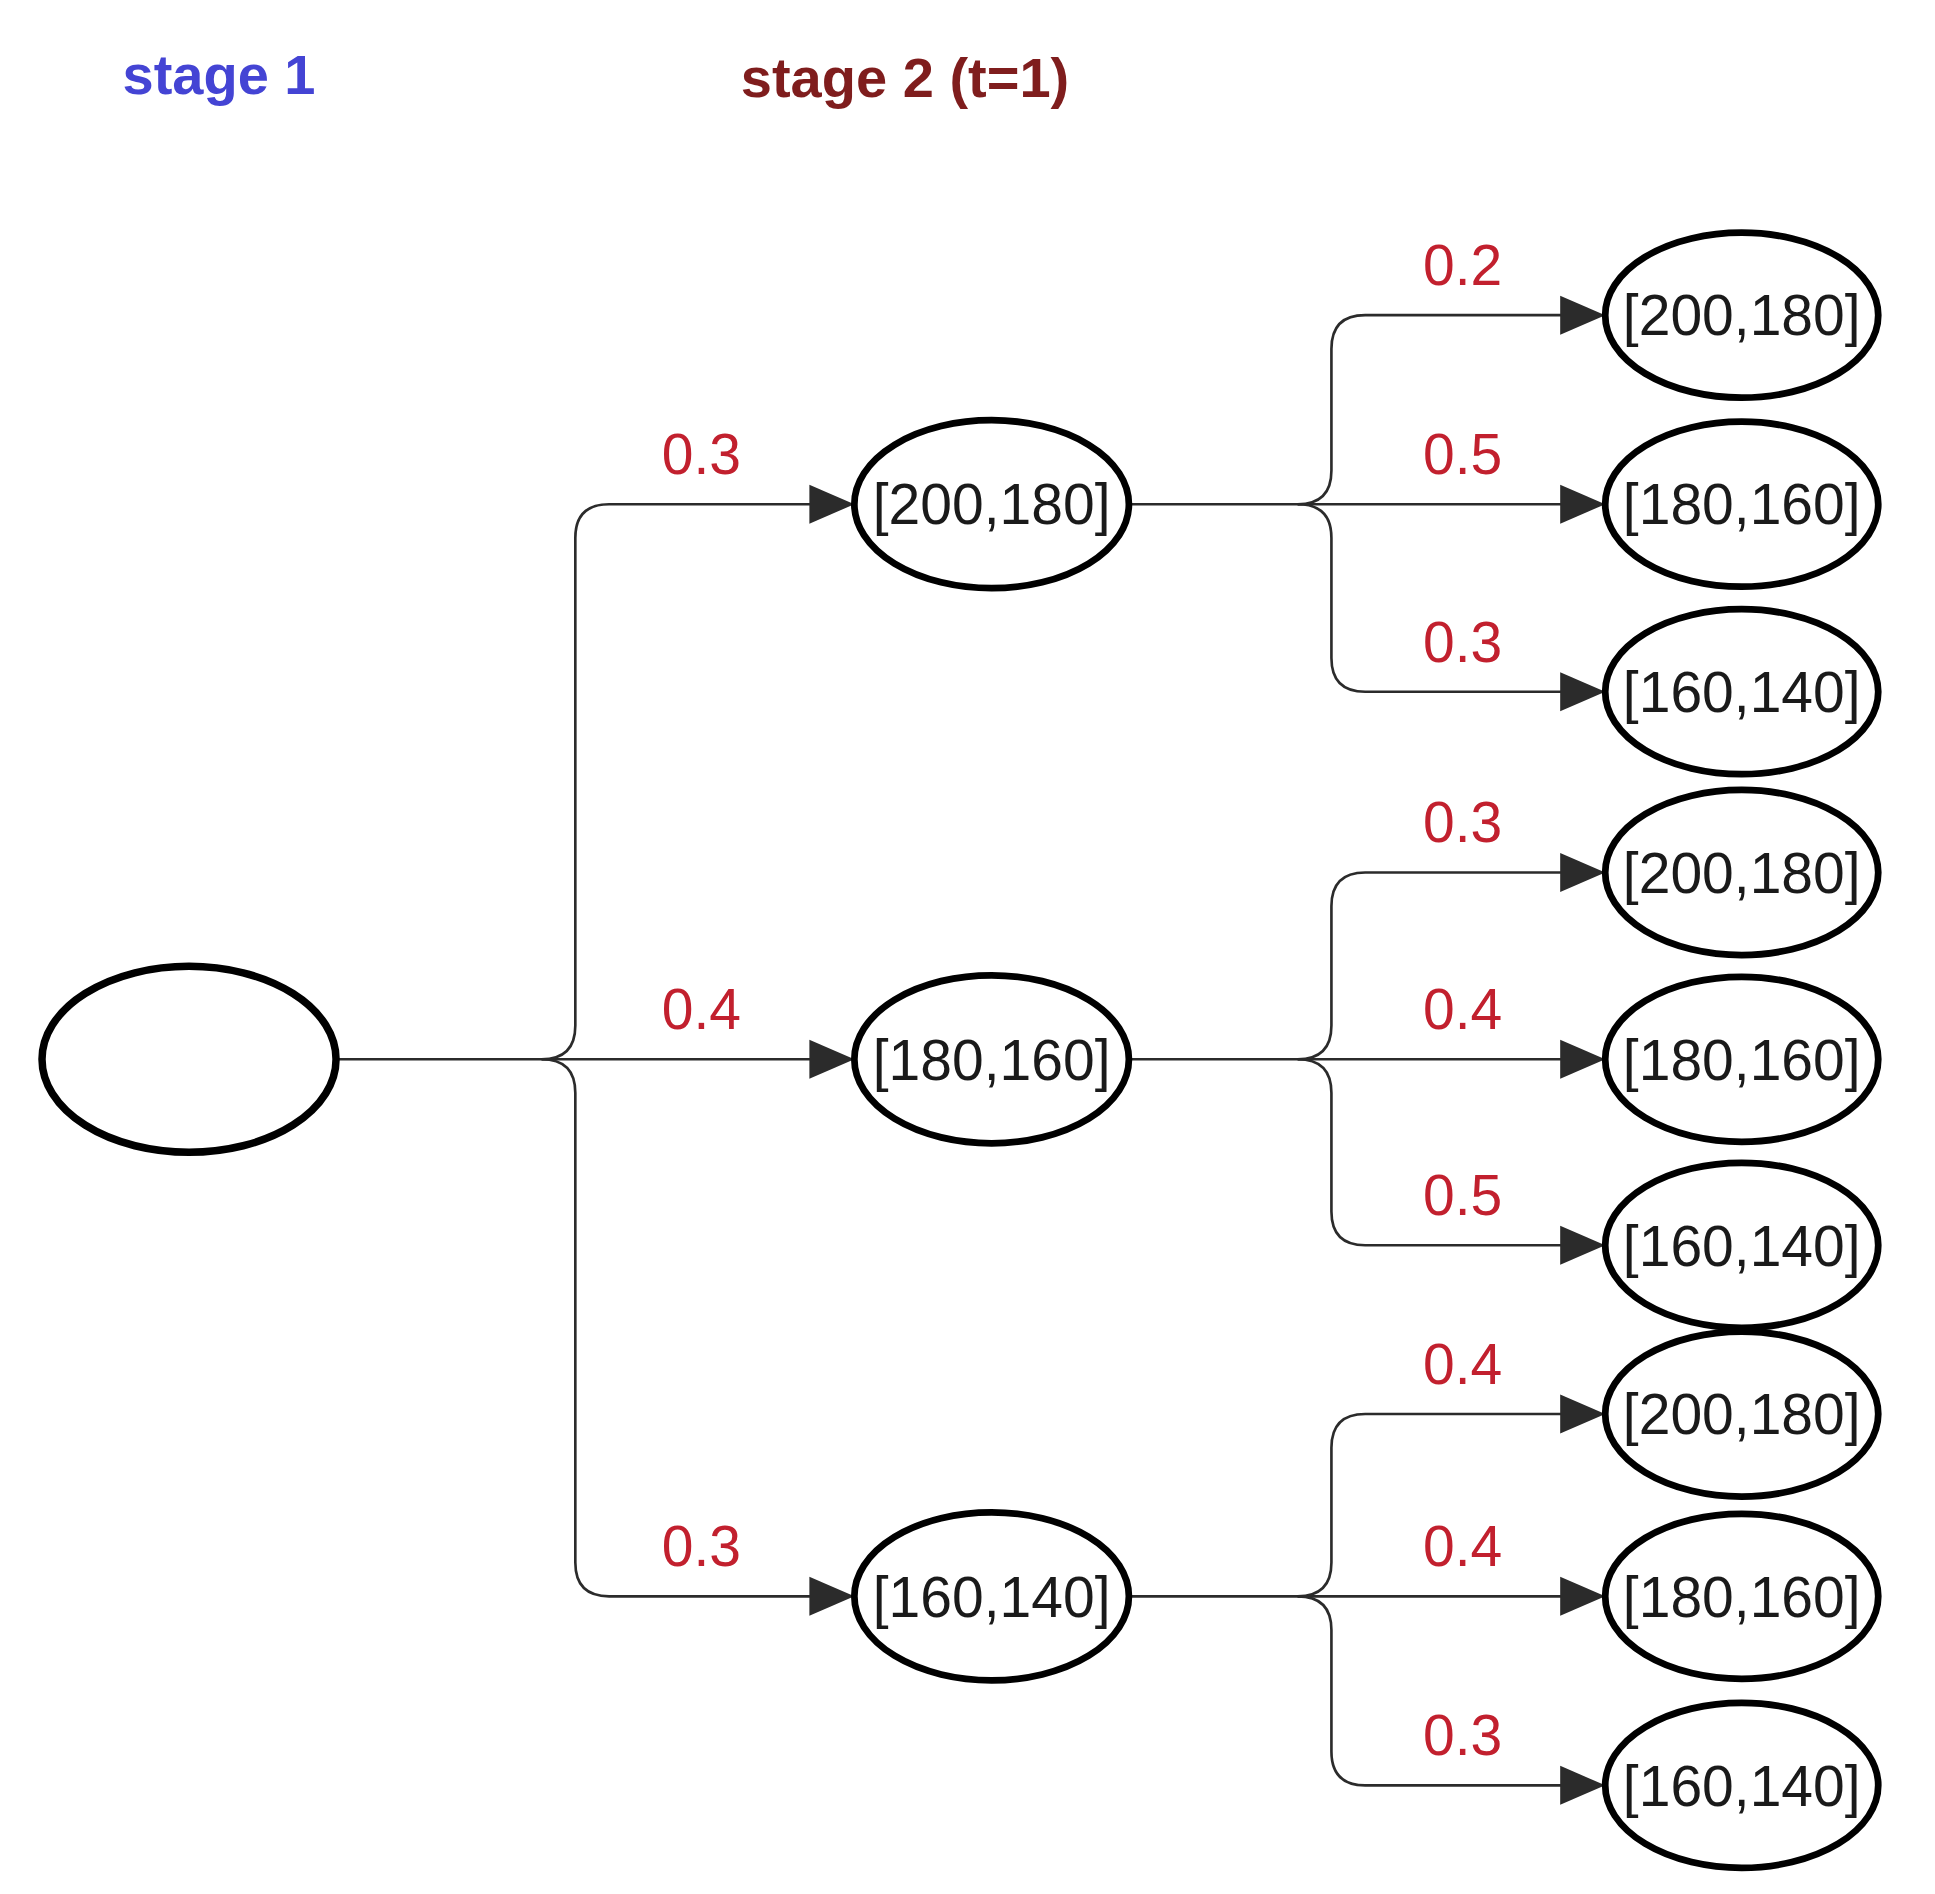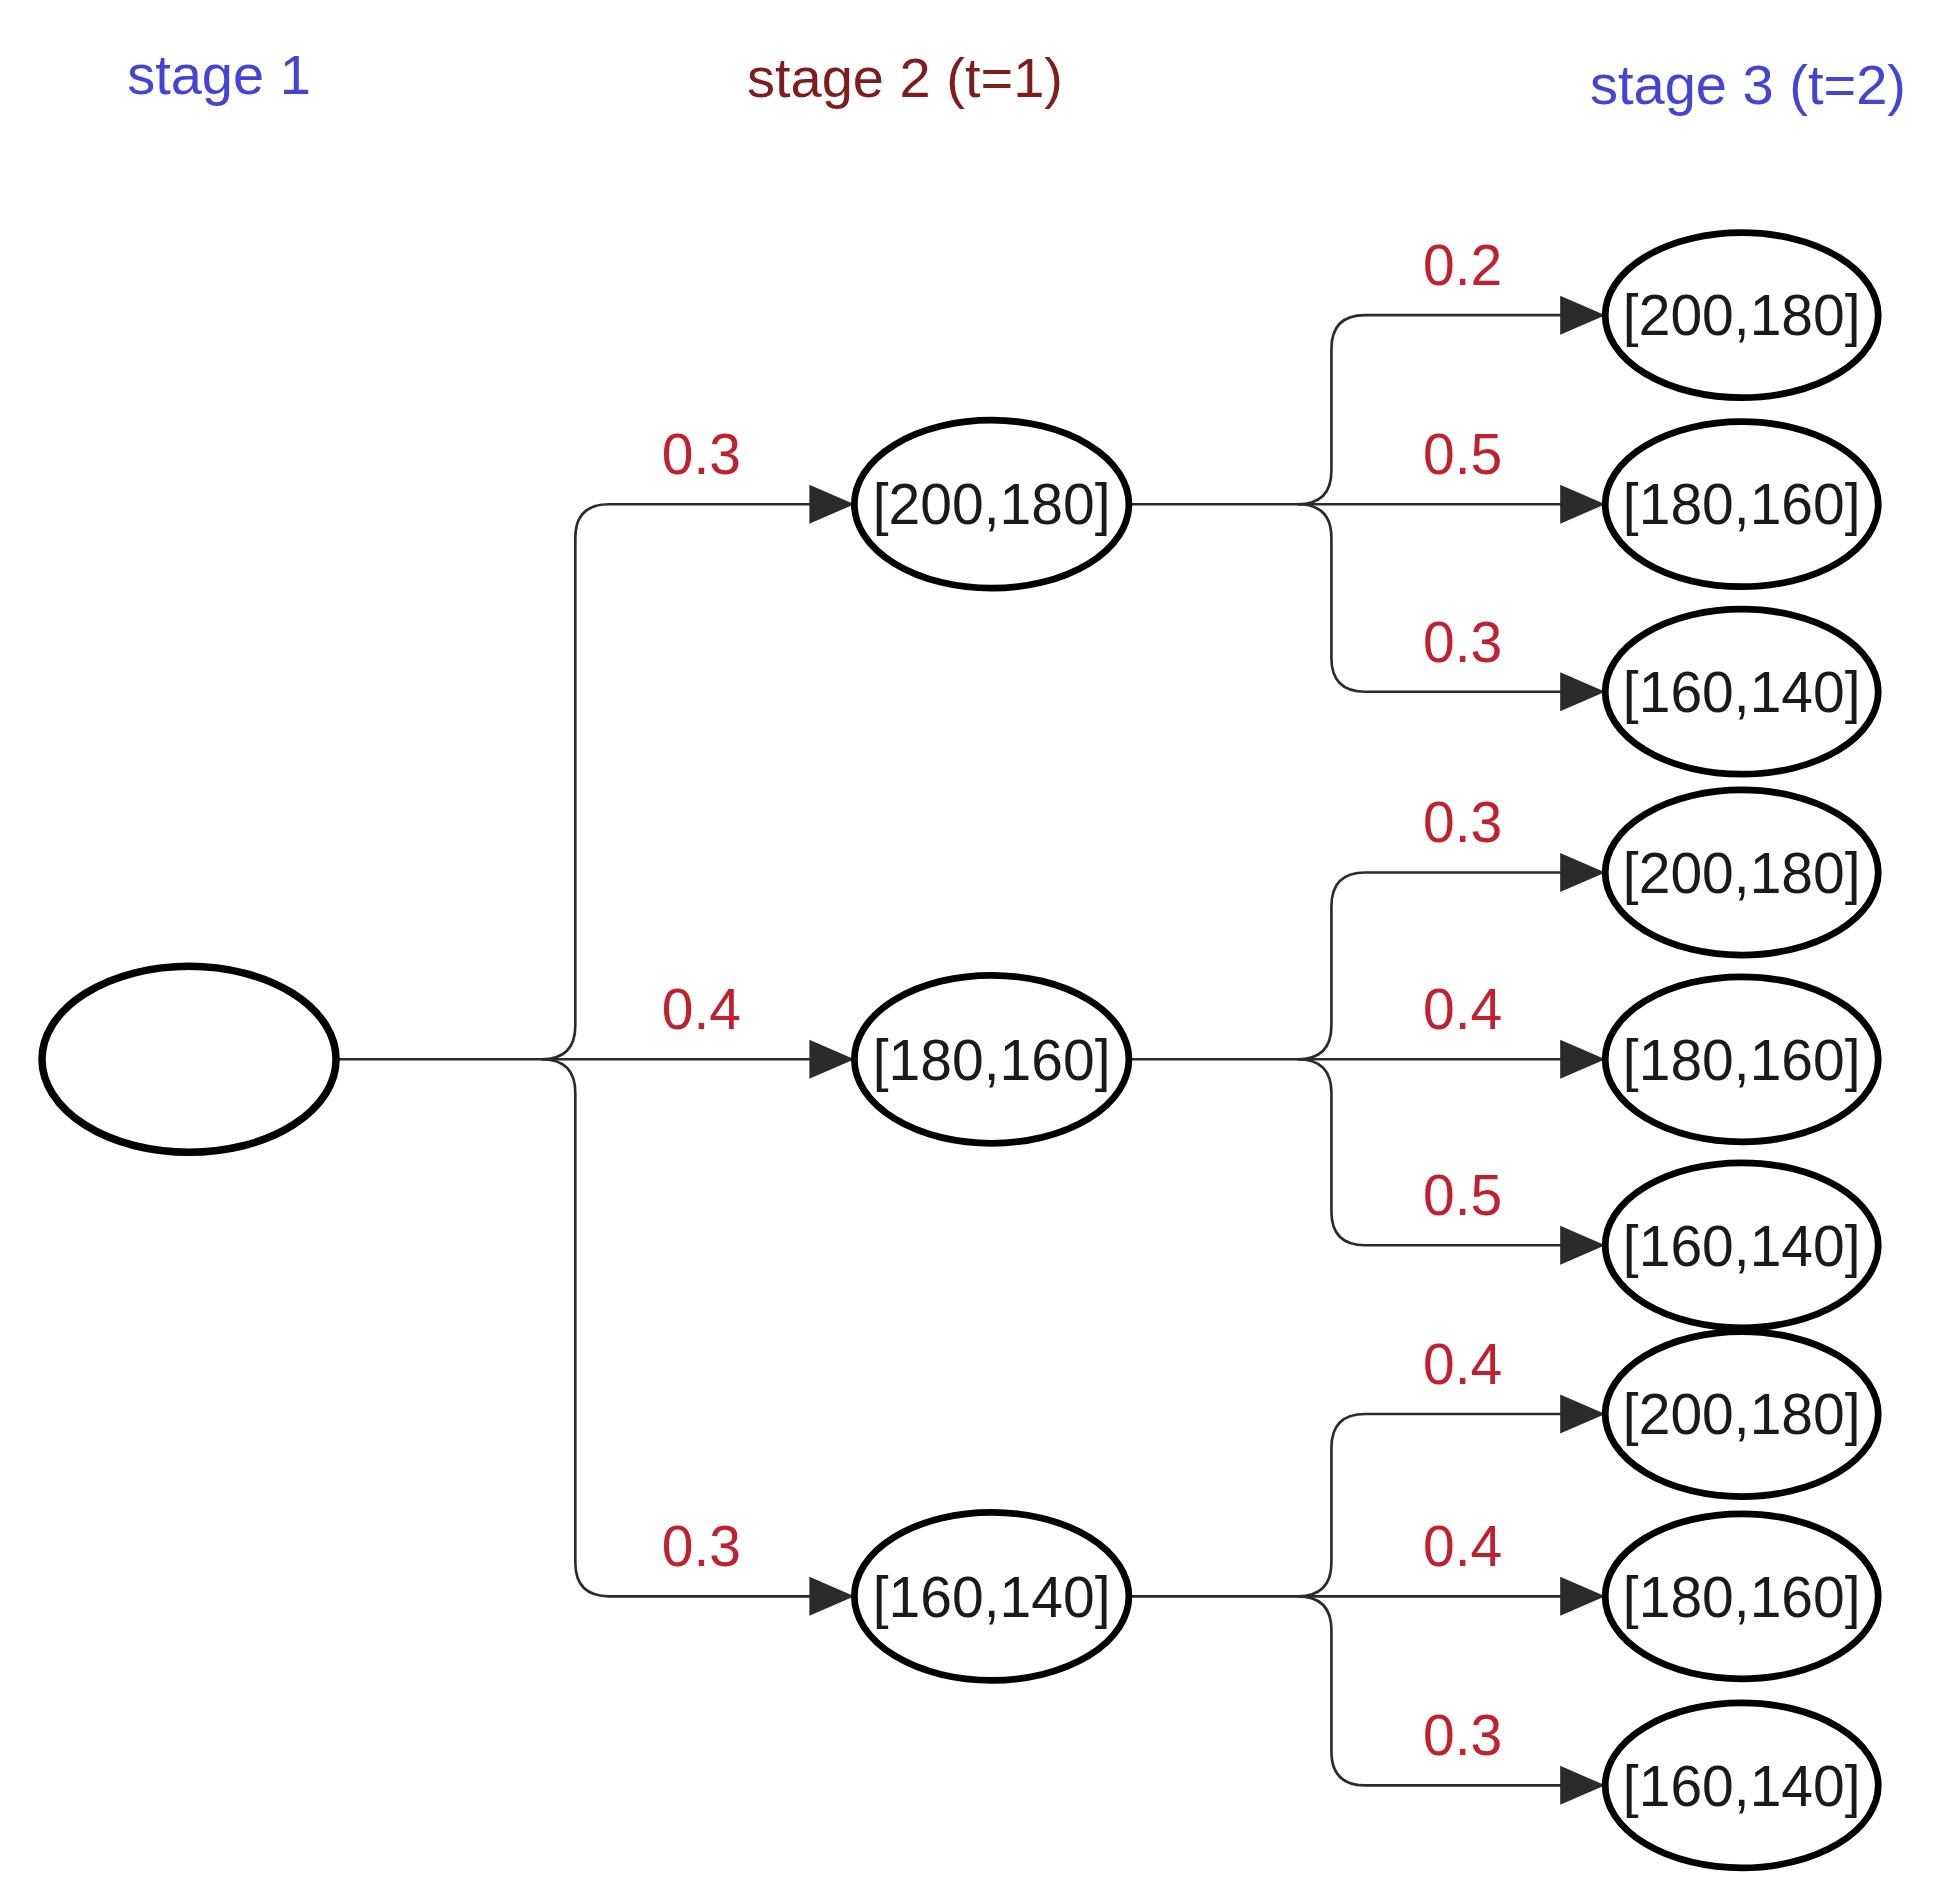--- a/index.html
+++ b/index.html
@@ -19,21 +19,21 @@
     height: 1895px;
     background: #ffffff;
   }
   .stage-header {
     position: absolute;
     top: 44px;
     transform: translateX(-50%);
     font-size: 56px;
     line-height: 1.1;
     white-space: nowrap;
-    font-weight: 400;
+    font-weight: 700;
   }
   #header-stage-1 { left: 219px; }
   #header-stage-2 { left: 905px; top: 47px; }
   #header-stage-3 { left: 1748px; top: 54px; }
   #tree-svg {
     position: absolute;
     left: 0;
     top: 0;
     width: 1936px;
     height: 1895px;
@@ -48,21 +48,20 @@
     font-family: "Liberation Sans", sans-serif;
     font-size: 76px;
   }
 </style>
 </head>
 <body style="background: rgb(255, 255, 255);">
 
 <div class="canvas">
   <div class="stage-header" id="header-stage-1" style="color: rgb(68, 68, 212);">stage 1</div>
   <div class="stage-header" id="header-stage-2" style="color: #7f1d1d;">stage 2 (t=1)</div>
-  <div class="stage-header" id="header-stage-3" style="color: rgb(68, 68, 212);">stage 3 (t=2)</div>
 
   <svg id="tree-svg" viewBox="0 0 2581 2526" xmlns="http://www.w3.org/2000/svg">
       <path d="M 448 1412 L 1085 1412" stroke="#2b2b2b" stroke-width="3.5" class="edge-path"></path>
       <path d="M 722 1412 Q 767 1412 767 1367 L 767 717 Q 767 672 812 672 L 1085 672" stroke="#2b2b2b" stroke-width="3.5" class="edge-path"></path>
       <path d="M 722 1412 Q 767 1412 767 1457 L 767 2083 Q 767 2128 812 2128 L 1085 2128" stroke="#2b2b2b" stroke-width="3.5" class="edge-path"></path>
       <polygon points="1139,672 1079,646 1079,698" fill="#2b2b2b" stroke="none"></polygon>
       <polygon points="1139,1412 1079,1386 1079,1438" fill="#2b2b2b" stroke="none"></polygon>
       <polygon points="1139,2128 1079,2102 1079,2154" fill="#2b2b2b" stroke="none"></polygon>
       <path d="M 1505 672 L 2086 672" stroke="#2b2b2b" stroke-width="3.5" class="edge-path"></path>
       <path d="M 1730 672 Q 1775 672 1775 627 L 1775 465 Q 1775 420 1820 420 L 2086 420" stroke="#2b2b2b" stroke-width="3.5" class="edge-path"></path>

